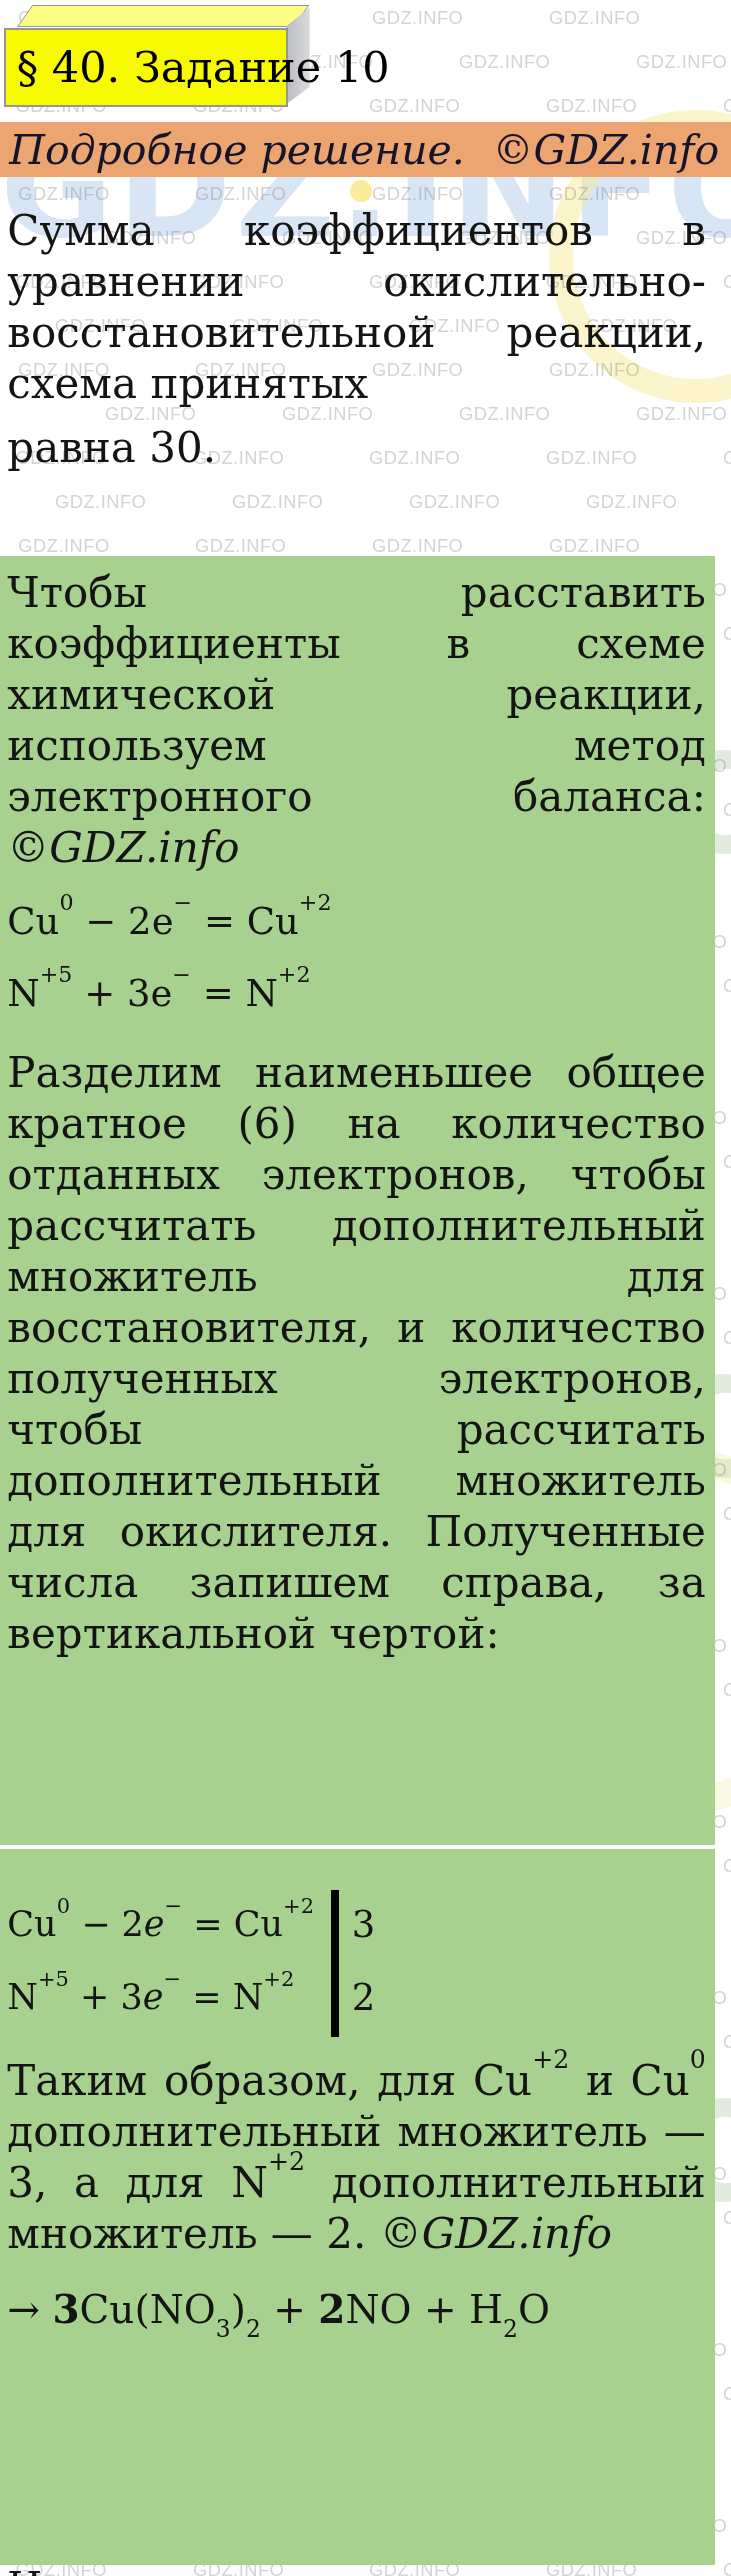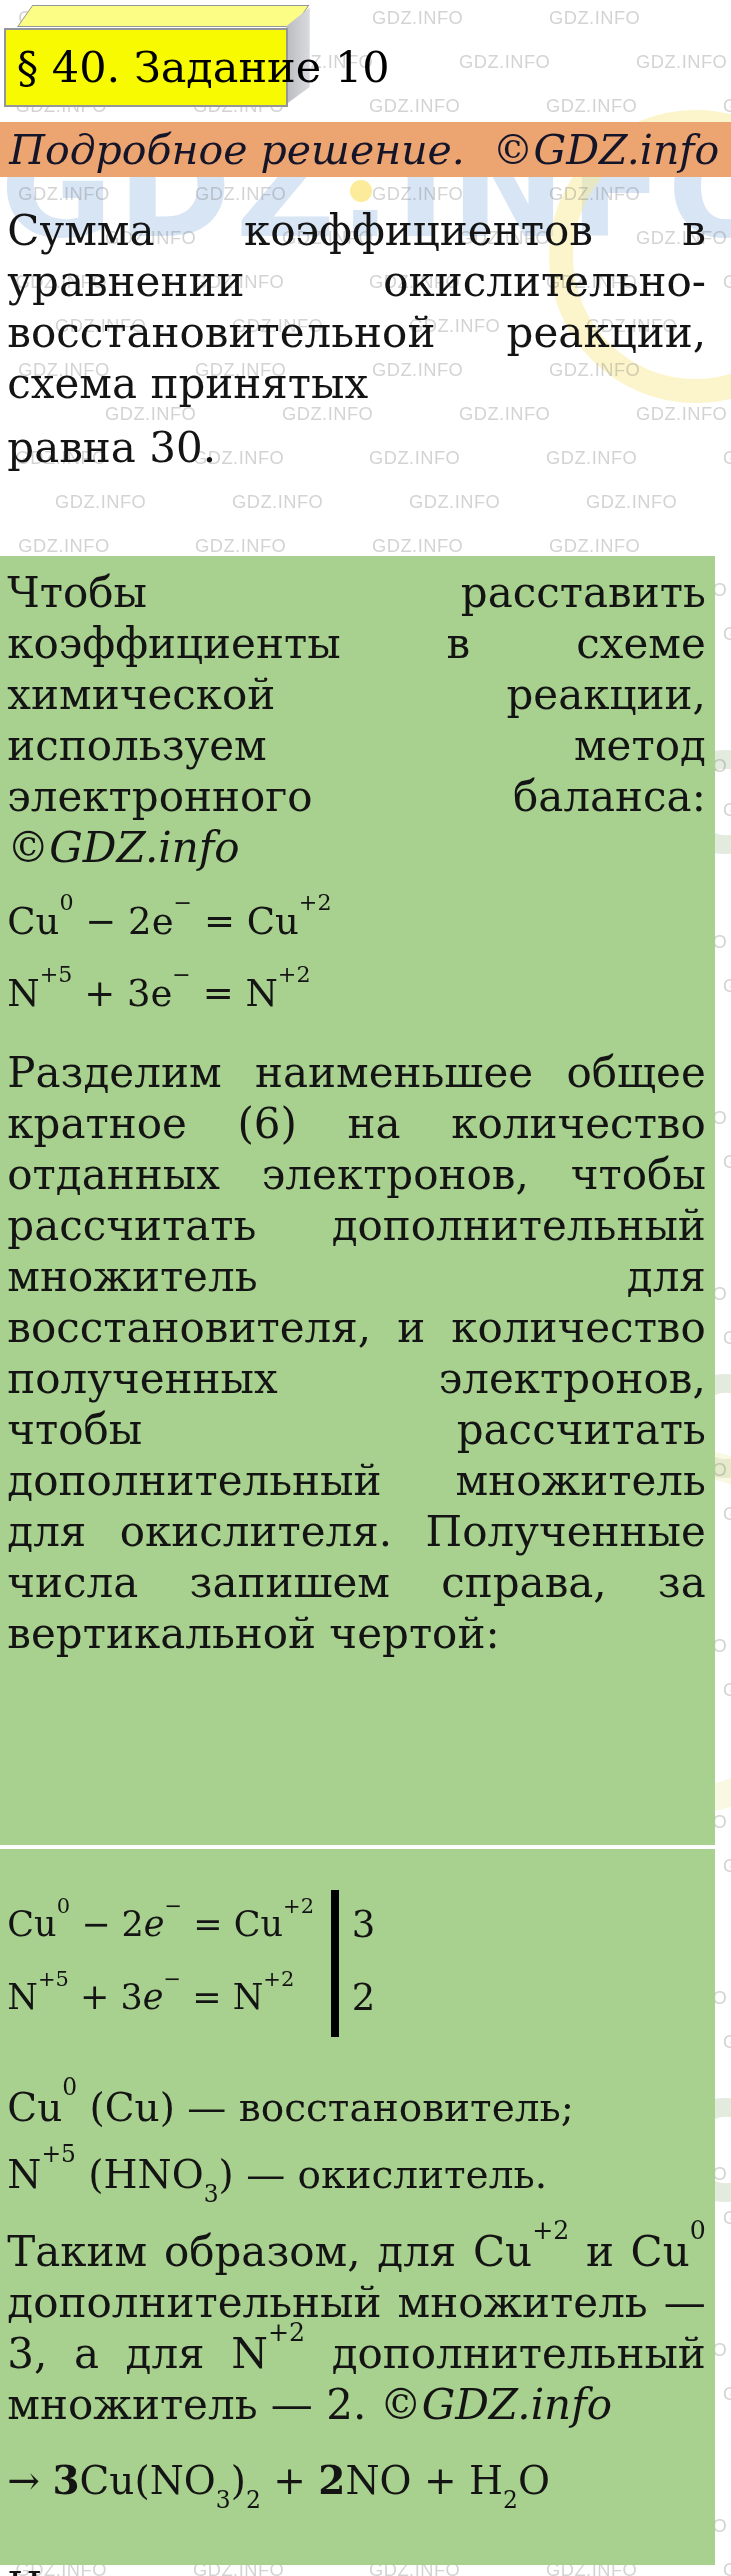--- a/index.html
+++ b/index.html
@@ -393,24 +393,20 @@
         <div class="bal-left">
           <div class="eq"><span>Cu</span><sup>0</sup><span> − 2</span><span class="i">e</span><sup>−</sup><span> = Cu</span><sup>+2</sup></div>
           <div class="eq"><span>N</span><sup>+5</sup><span> + 3</span><span class="i">e</span><sup>−</sup><span> = N</span><sup>+2</sup></div>
         </div>
         <div class="bal-bar"></div>
         <div class="bal-right">
           <div class="factor">3</div>
           <div class="factor">2</div>
         </div>
       </div>
-      <div class="lines-group">
-        <div class="plain-line"><span>Cu</span><sup>0</sup><span> (Cu) — восстановитель;</span></div>
-        <div class="plain-line"><span>N</span><sup>+5</sup><span> (HNO</span><sub>3</sub><span>) — окислитель.</span></div>
-      </div>
       <div class="para"><span>Таким образом, для Cu</span><sup>+2</sup><span> и Cu</span><sup>0</sup><span> дополнительный множитель — 3, а для N</span><sup>+2</sup><span> дополнительный множитель — 2. </span><span class="i">©GDZ.info</span></div>
       <div class="final-group">
         <div class="final"><span>→ </span><span class="b">3</span><span>Cu(NO</span><sub>3</sub><span>)</span><sub>2</sub><span> + </span><span class="b">2</span><span>NO + H</span><sub>2</sub><span>O</span></div>
       </div>
     </div>
 
     <div class="cutline">Н</div>
 
   </div>
 </div>

